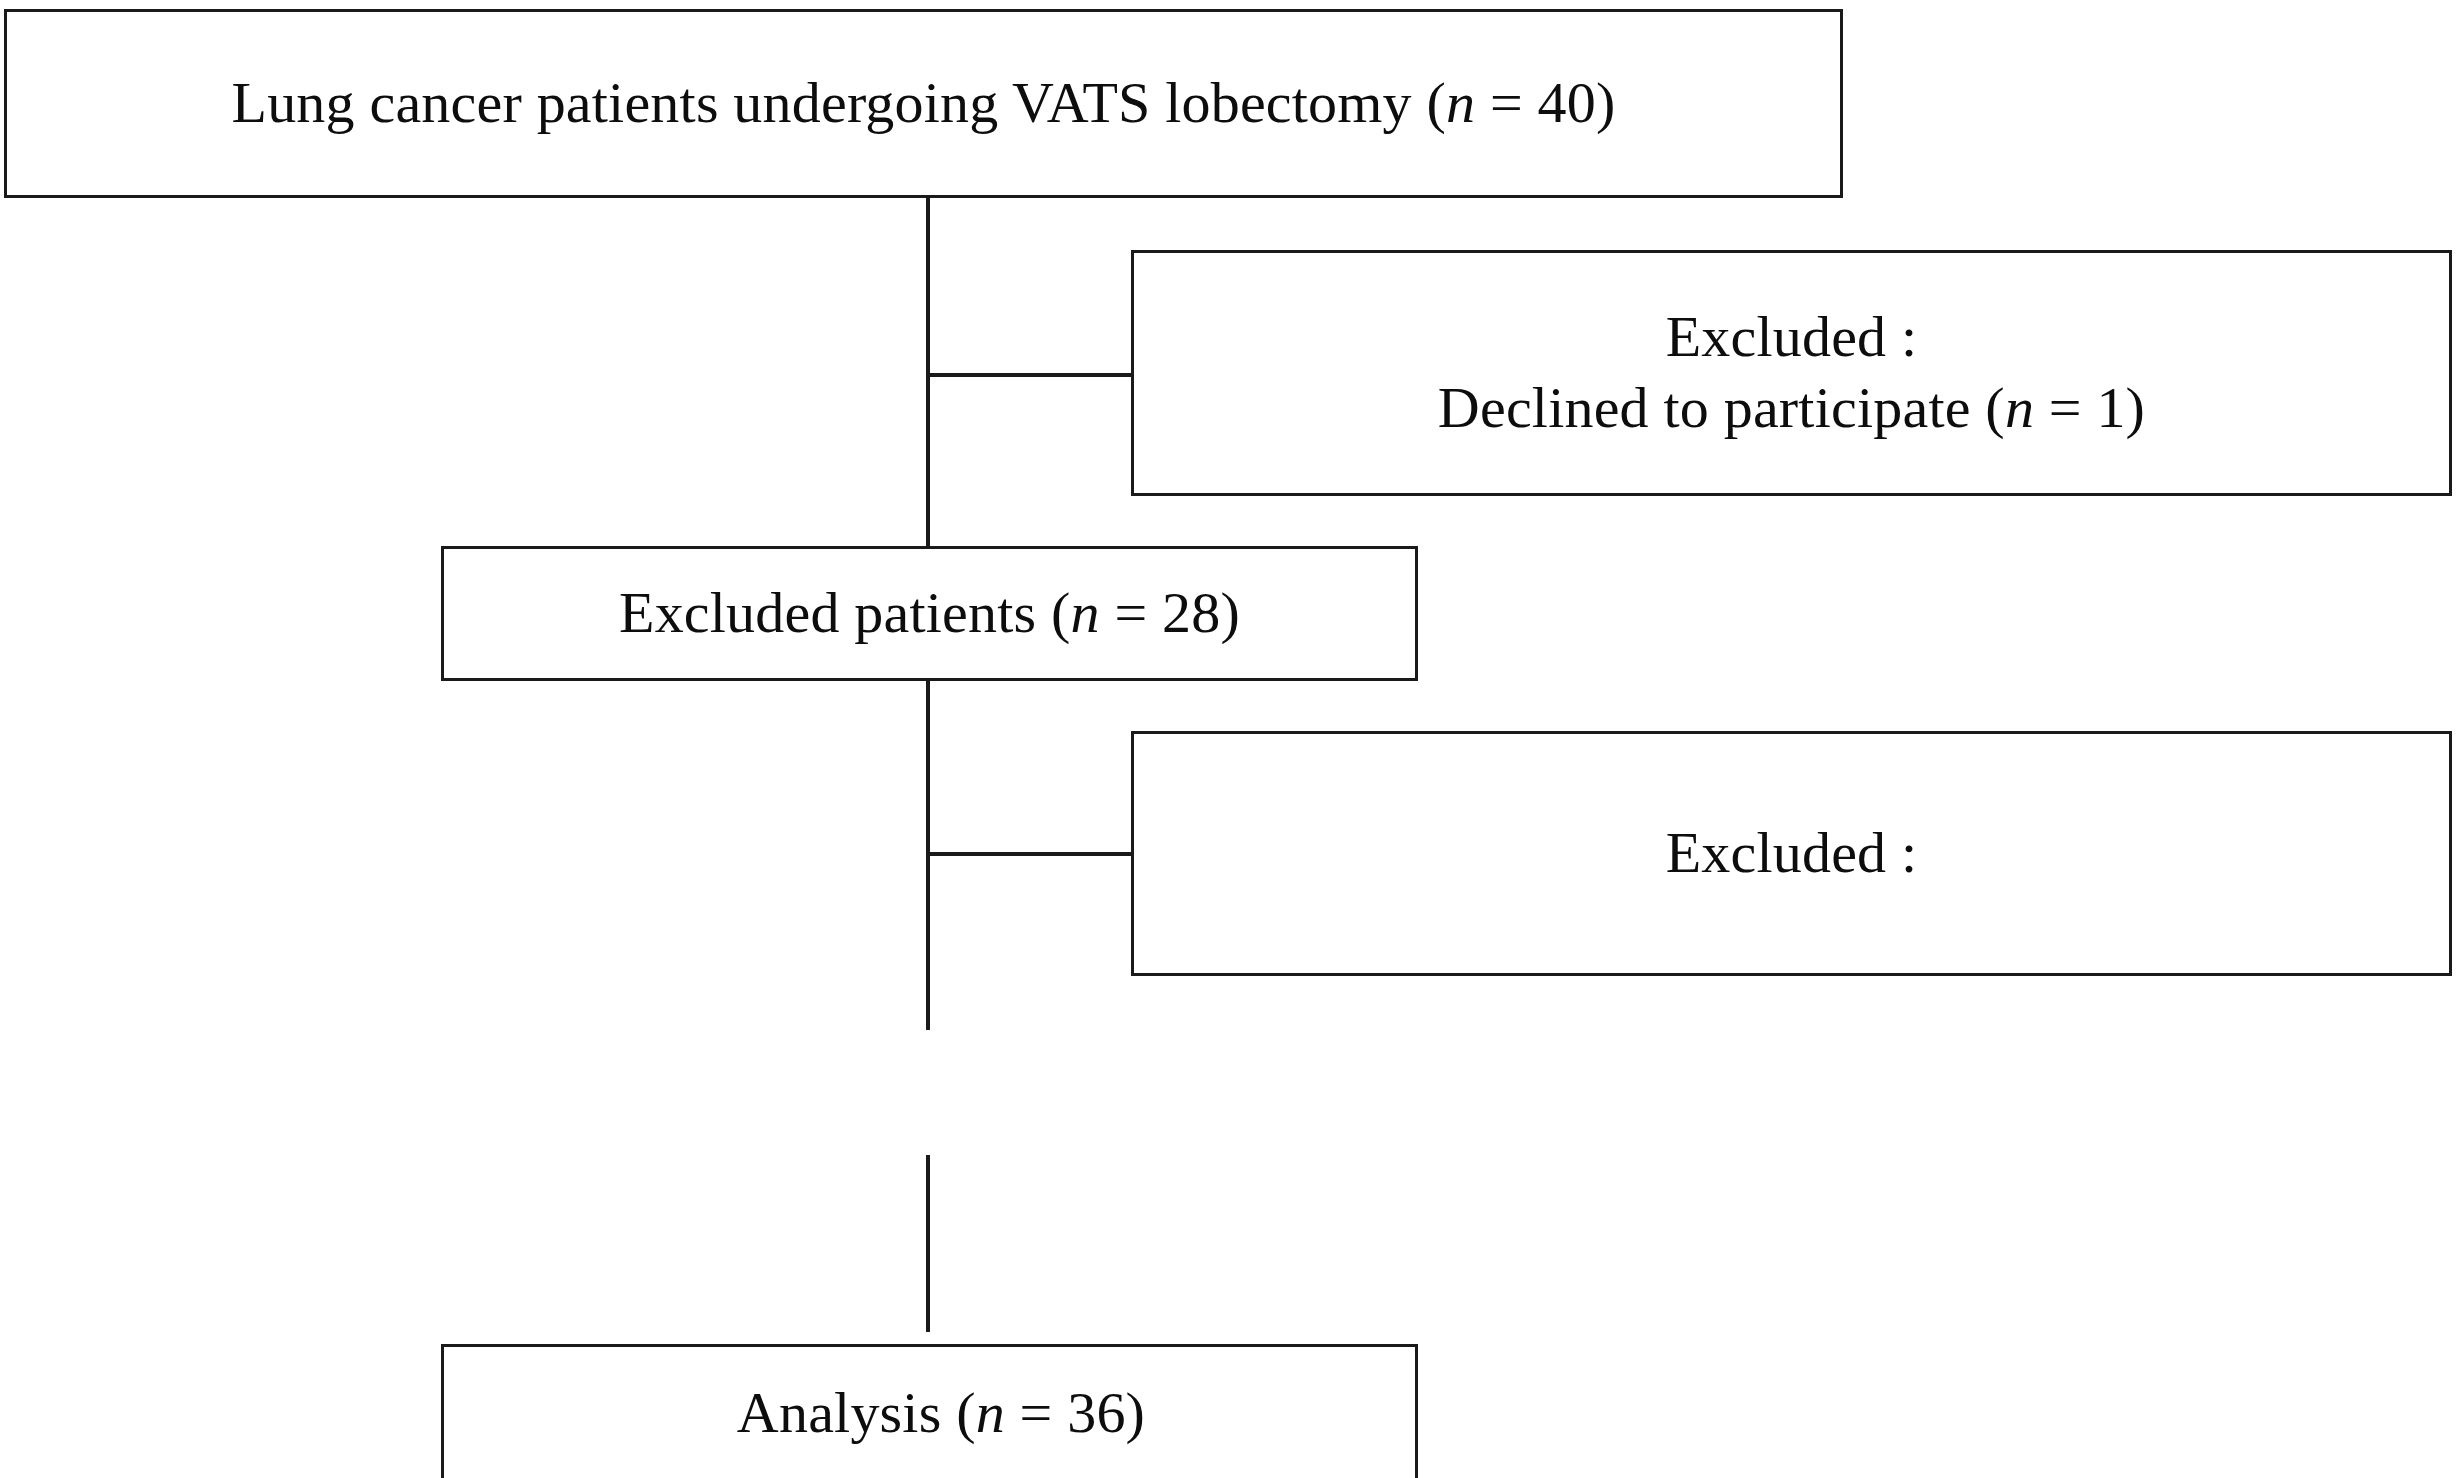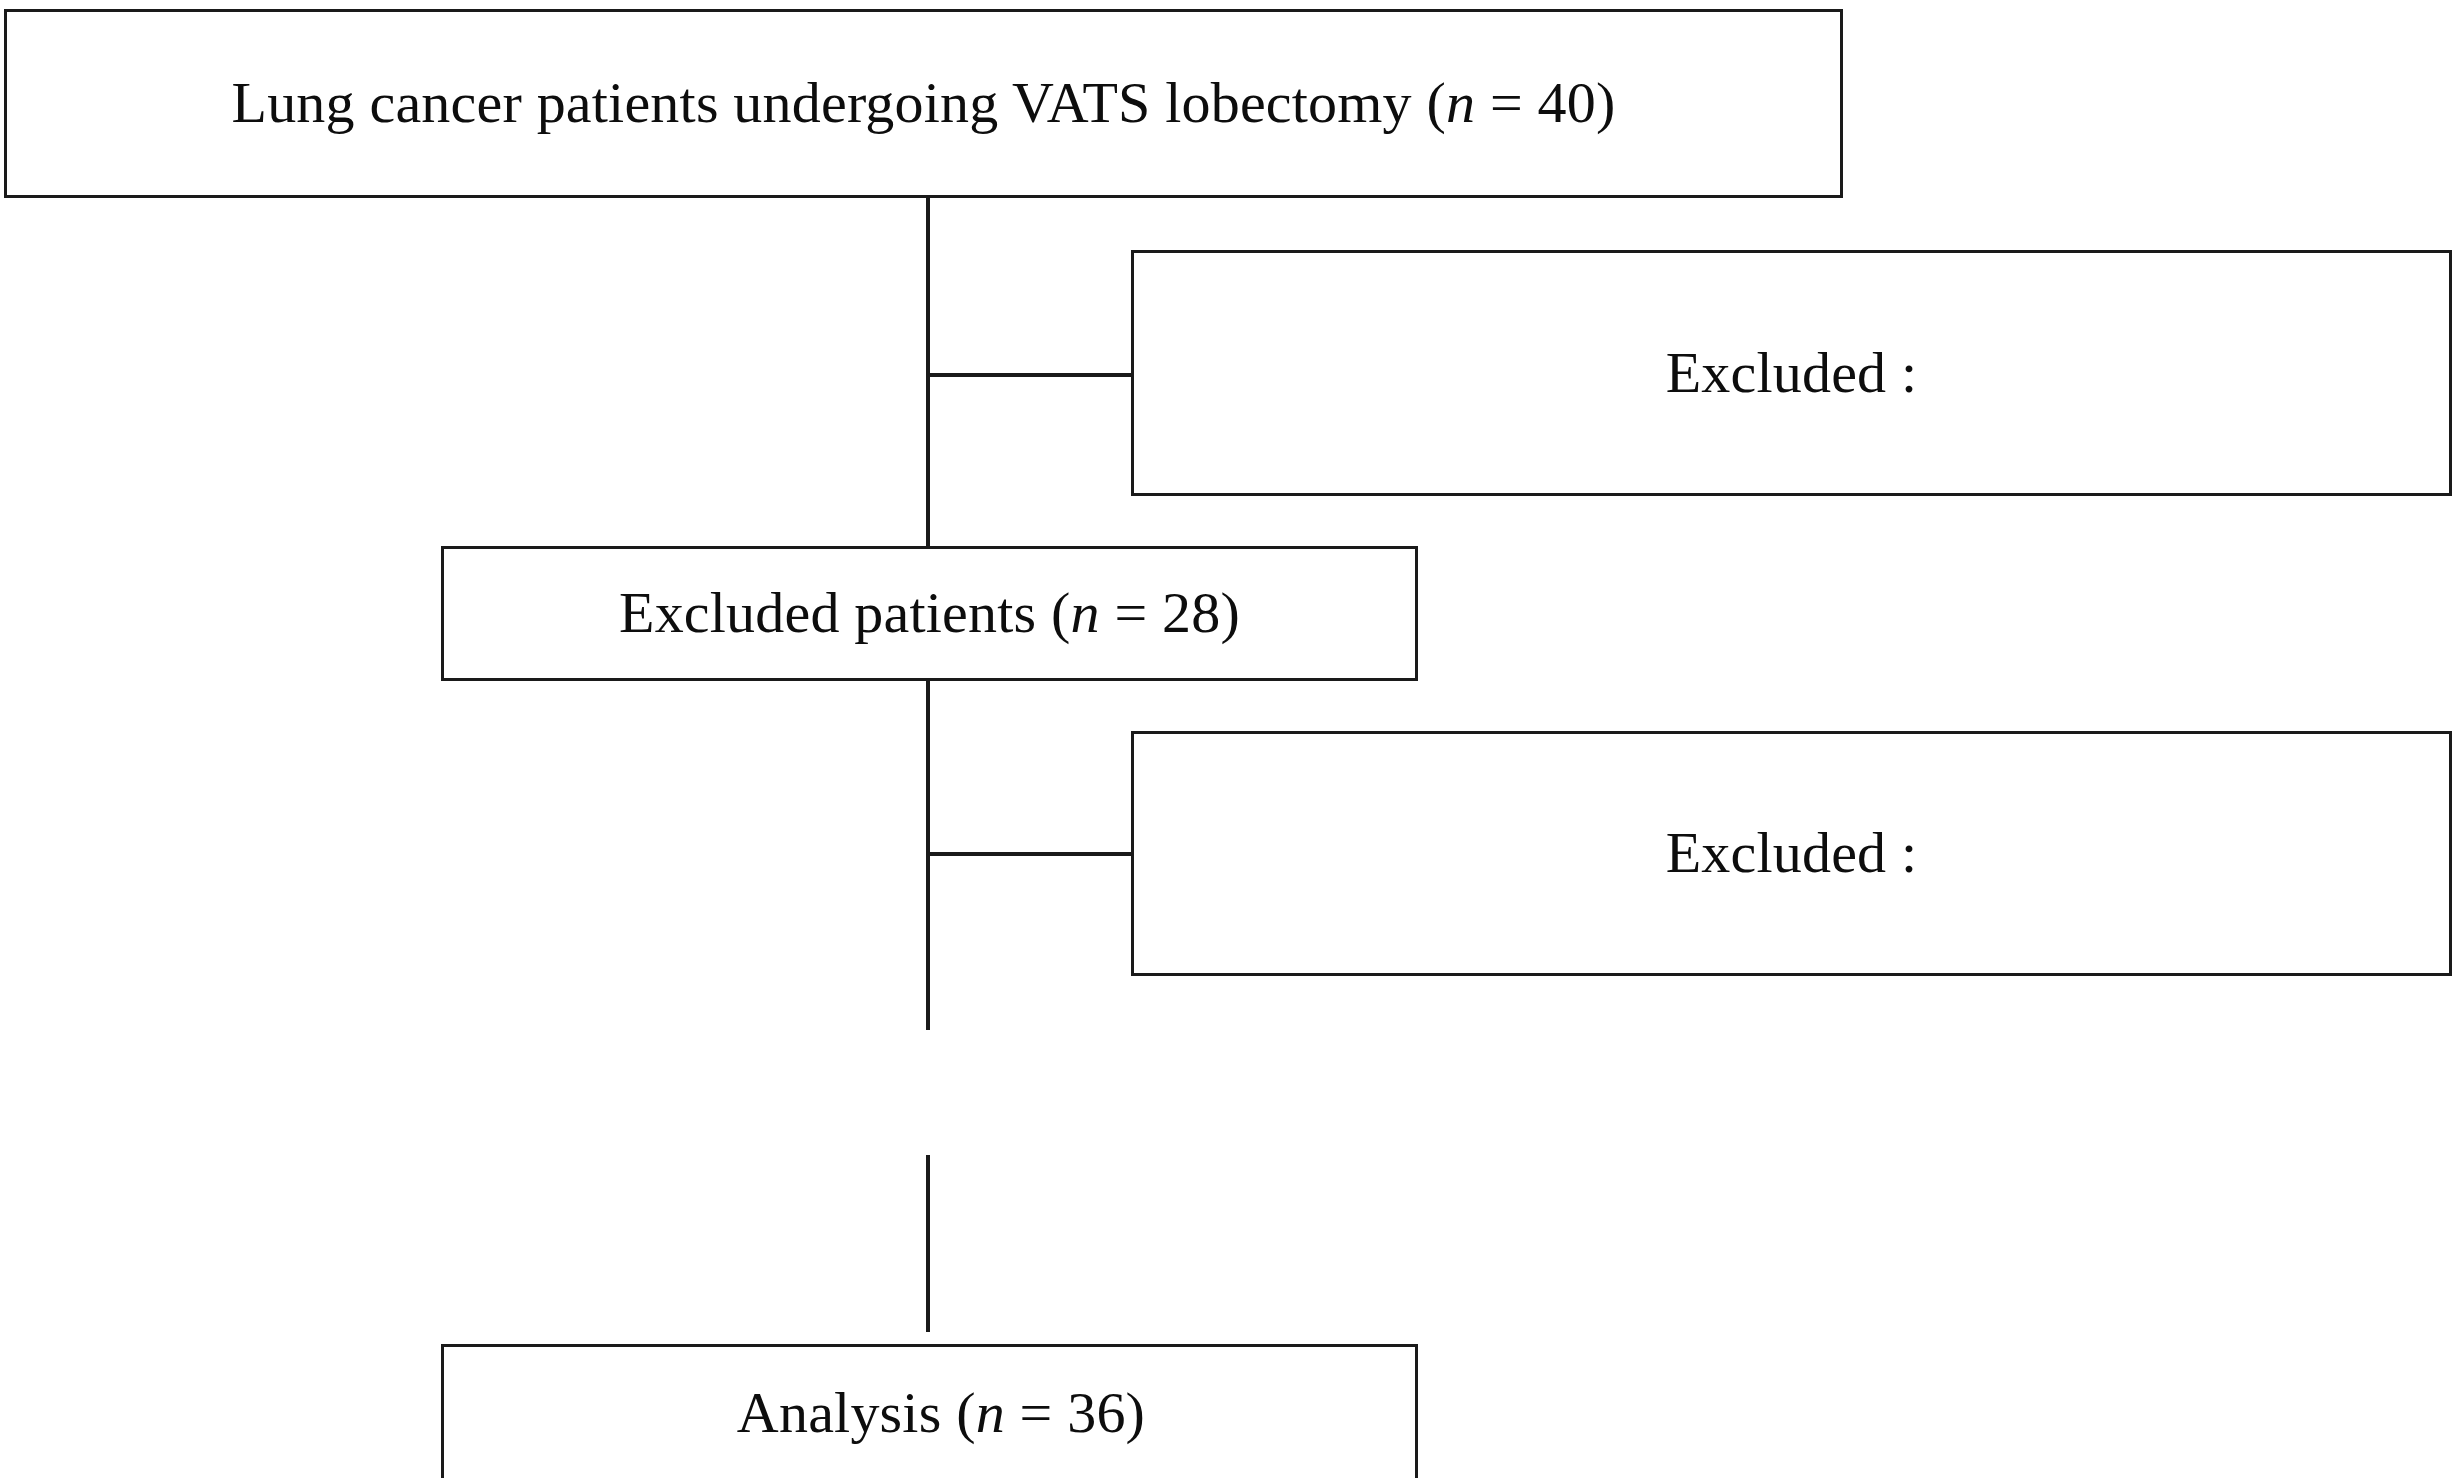--- a/index.html
+++ b/index.html
@@ -90,20 +90,23 @@
   <div class="node" id="node-screened">
     <span class="line">
       <span>Lung cancer patients undergoing  VATS lobectomy (</span><span class="italic-n">n</span><span> = 40)</span>
     </span>
   </div>
 
   <div class="node" id="node-excluded-1">
     <span class="line">
       <span>Excluded :</span><span class="italic-n"></span><span></span>
     </span>
+    <span class="line sub">
+      <span>Declined to participate (</span><span class="italic-n">n</span><span> = 1)</span>
+    </span>
   </div>
 
   <div class="node" id="node-enrolled">
     <span class="line">
       <span>Excluded patients (</span><span class="italic-n">n</span><span> = 28)</span>
     </span>
   </div>
 
   <div class="node" id="node-excluded-2">
     <span class="line">

